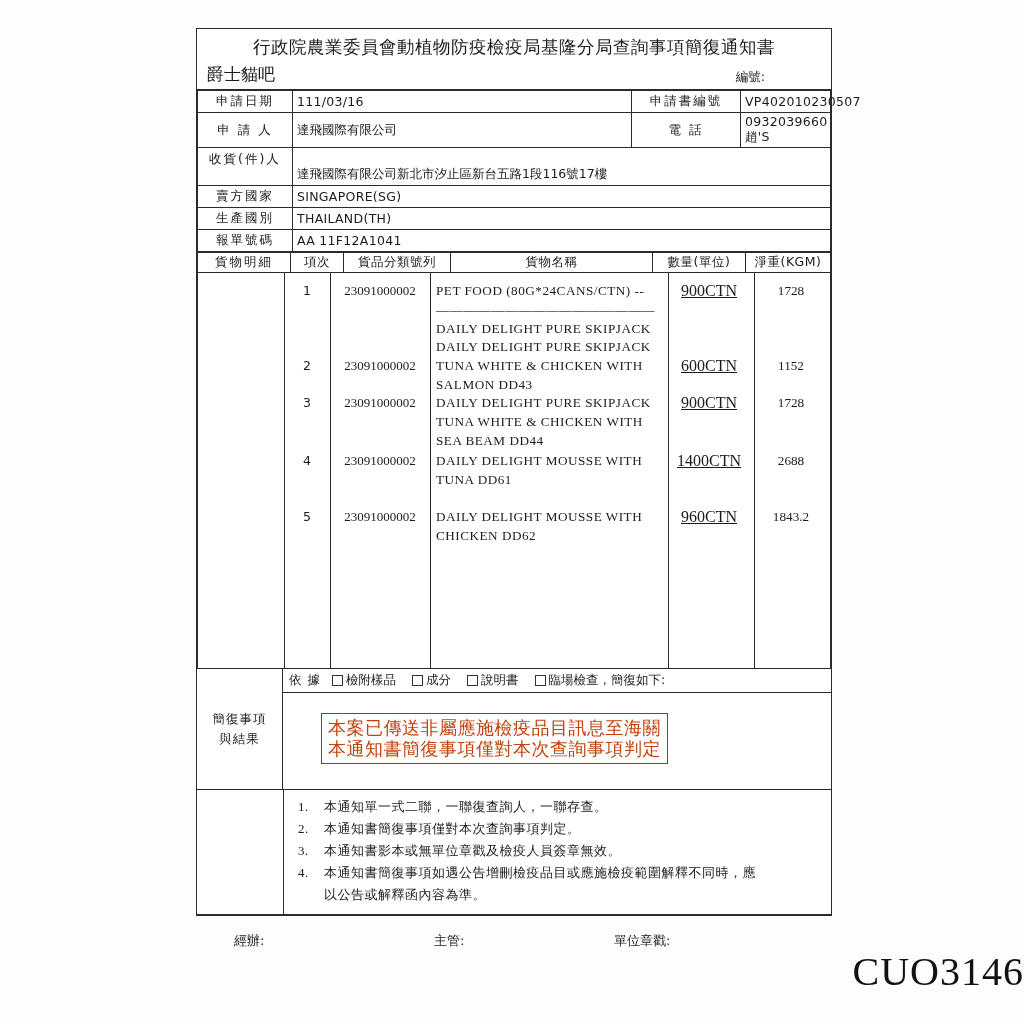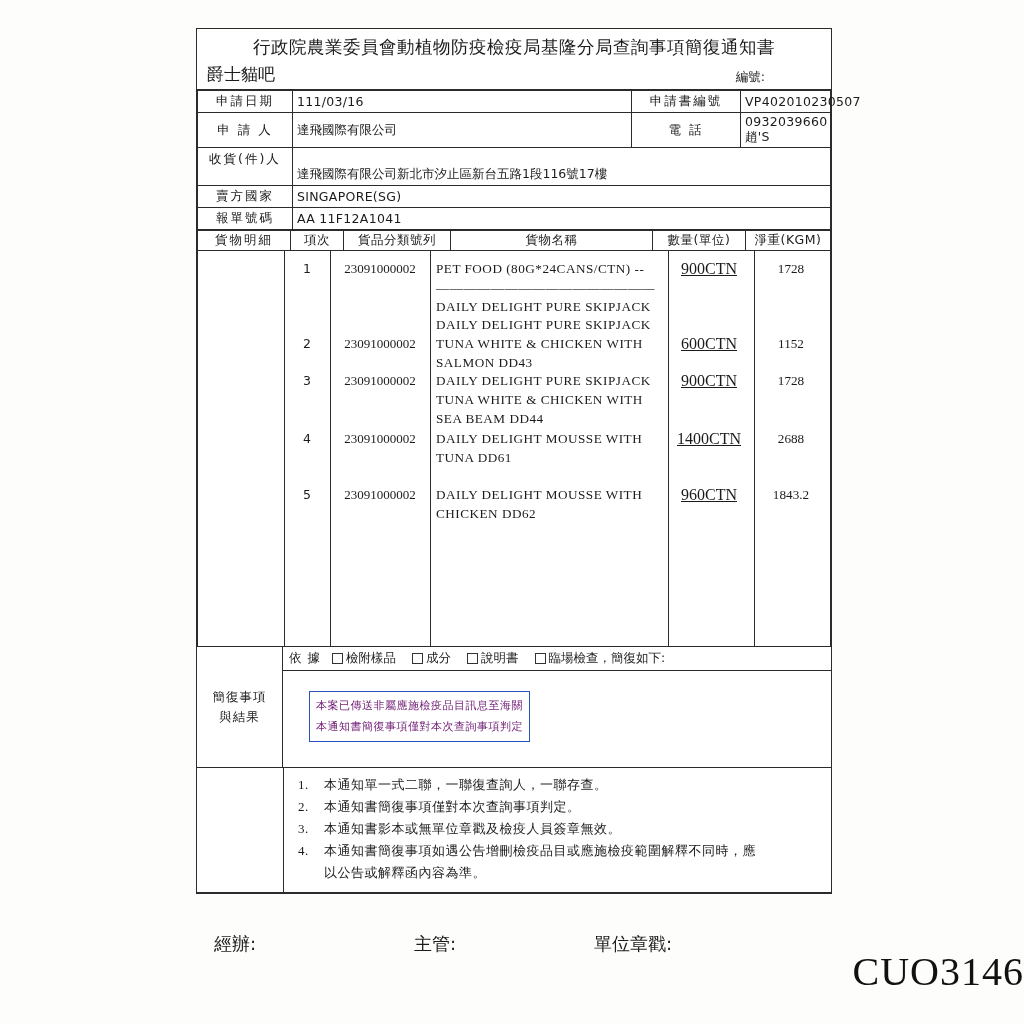--- a/index.html
+++ b/index.html
@@ -169,26 +169,26 @@
     border: 1px solid #333;
     display: inline-block;
     margin-right: 3px;
   }
   .stamp-area {
     height: 96px;
     position: relative;
   }
   .stamp {
     position: absolute;
-    left: 26px;
+    left: 38px;
     top: 20px;
     border: 1.5px solid #2a52be;
-    color: #701a75;
-    font-family: "DejaVu Sans", sans-serif;
-    font-size: 11px;
+    color: #c2410c;
+    font-family: "DejaVu Sans", sans-serif;
+    font-size: 18px;
     line-height: 21px;
     padding: 3px 6px 4px 6px;
     letter-spacing: 0.5px;
     white-space: nowrap;
   }
   
   .notes-wrap { display: flex; border-bottom: 1px solid #2b2b2b; }
   .notes-label { width: 86px; border-right: 1px solid #2b2b2b; }
   .notes-body { flex: 1; padding: 6px 10px 8px 14px; }
   .note {
@@ -198,26 +198,26 @@
     line-height: 22px;
     letter-spacing: 0.5px;
   }
   .note .num { width: 26px; font-family: "Liberation Serif", serif; }
   .note .txt { flex: 1; }
   .note .txt .cont { display:block; }
 
   
   .footer {
     position: absolute;
-    left: 184px;
+    left: 204px;
     top: 932px;
     width: 636px;
     display: flex;
     font-family: "DejaVu Sans", sans-serif;
-    font-size: 18px;
+    font-size: 13px;
   }
   .footer div { white-space: nowrap; }
   .f1 { width: 200px; padding-left: 30px;}
   .f2 { width: 180px; }
   .f3 { flex: 1; }
   .barcode-id {
     position: absolute;
     right: 28px;
     top: 948px;
     font-family: "Liberation Serif", serif;
@@ -254,20 +254,24 @@
         <td class="lbl">電  話</td>
         <td class="val">0932039660趙'S</td>
       </tr>
       <tr class="h40">
         <td class="lbl" style="vertical-align:top;padding-top:3px">收貨(件)人</td>
         <td class="val-cjk" colspan="3" style="vertical-align:bottom;padding-bottom:2px">達飛國際有限公司新北市汐止區新台五路1段116號17樓</td>
       </tr>
       <tr class="h24">
         <td class="lbl">賣方國家</td>
         <td class="val" colspan="3">SINGAPORE(SG)</td>
+      </tr>
+      <tr class="h24">
+        <td class="lbl">生產國別</td>
+        <td class="val" colspan="3">THAILAND(TH)</td>
       </tr>
       <tr class="h24">
         <td class="lbl">報單號碼</td>
         <td class="val" colspan="3">AA  11F12A1041</td>
       </tr>
     </tbody>
       </table>
 
     <table class="goods">
       <tbody>

